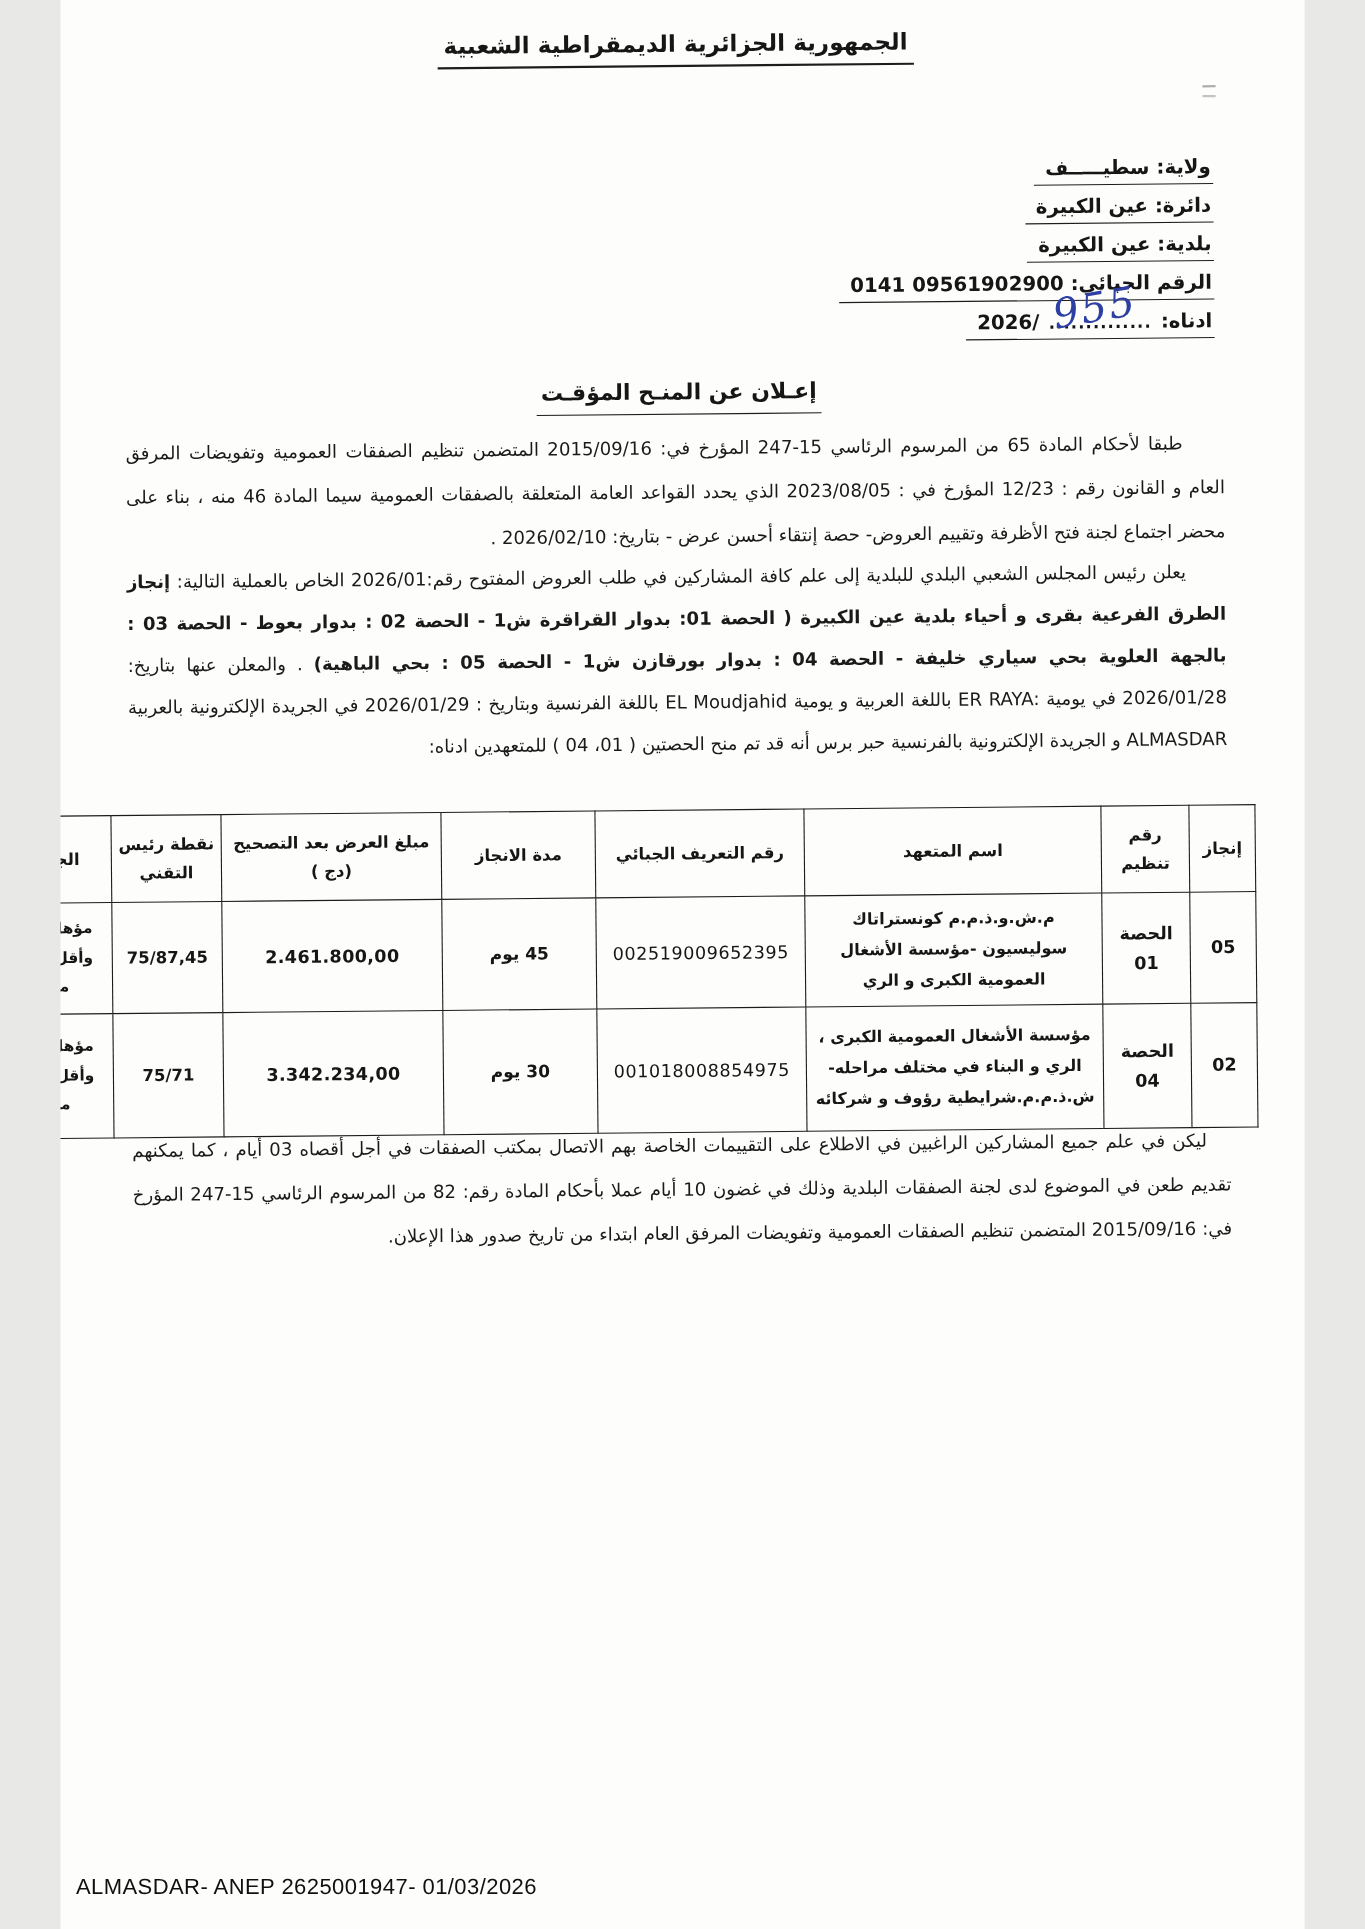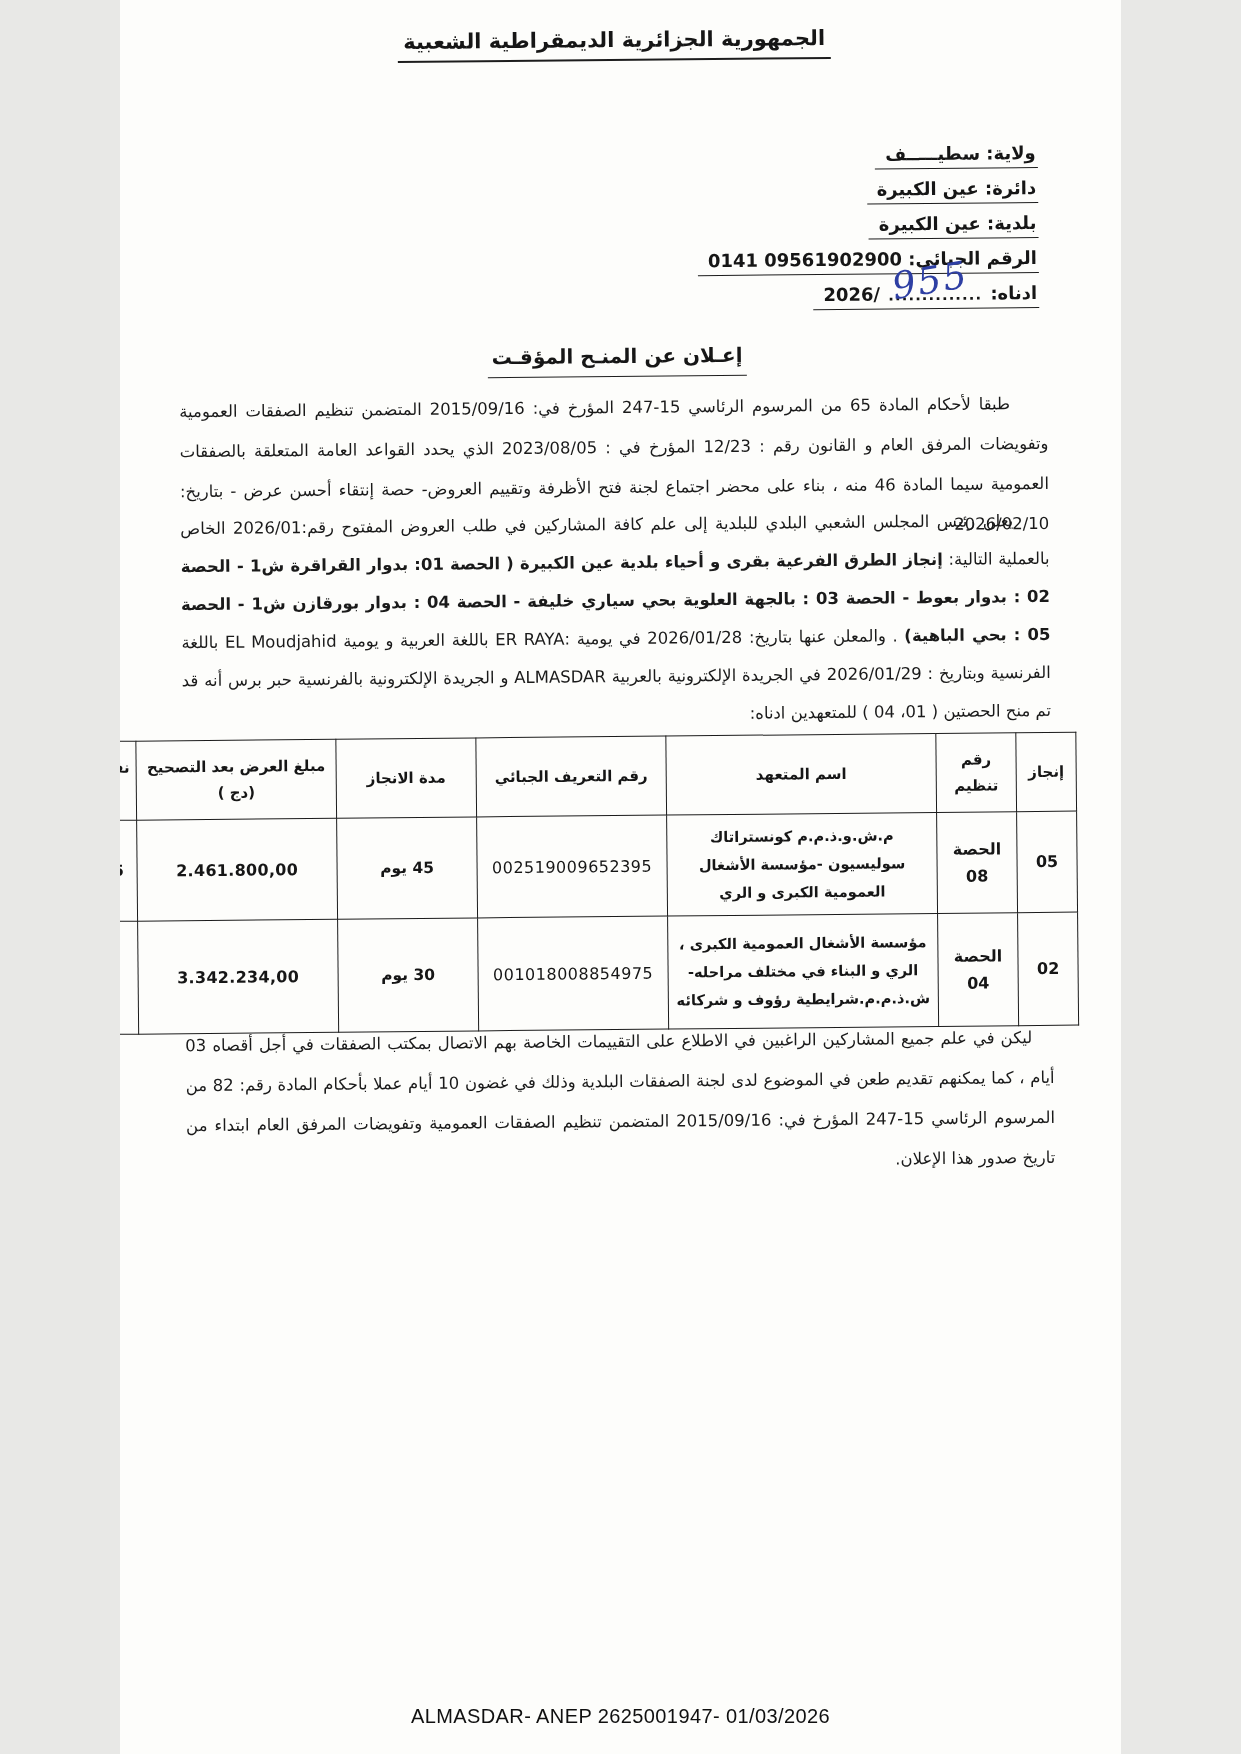--- a/index.html
+++ b/index.html
@@ -1,18 +1,18 @@
 <!DOCTYPE html>
 <html lang="ar"><head>
 <meta charset="utf-8">
 <style>
   html,body{margin:0;padding:0;background:#e8e8e6;}
   .page{
     position:relative;
-    width:1001px;height:1754px;
+    width:1131px;height:1754px;
     margin:0 auto;
     background:#fdfdfb;
     overflow:hidden;
     font-family:"DejaVu Sans",sans-serif;
     color:#161616;
   }
   .content{position:absolute;inset:0;transform:rotate(-0.55deg);transform-origin:50% 40%;}
   
   .country-title{position:absolute;top:28px;left:0;right:0;text-align:center;}
   .country-title span{
@@ -61,21 +61,21 @@
   tr.r2 td{height:106px;}
   td.c-num,td.c-lot{font-weight:bold;font-size:16px;line-height:1.7;}
   td.c-name{font-weight:bold;font-size:14.6px;line-height:1.9;padding:3px 10px;}
   td.c-nif{font-size:16px;letter-spacing:.5px;}
   td.c-dur{font-weight:bold;font-size:15.5px;}
   td.c-amount{font-weight:bold;font-size:16px;letter-spacing:.3px;}
   td.c-score{font-weight:bold;font-size:15px;}
   td.c-notes{font-weight:bold;font-size:14px;line-height:1.9;}
   
   .anep{
-    position:absolute;bottom:26px;left:0;right:0;text-align:center;
+    position:absolute;bottom:26px;left:14px;right:0;text-align:left;
     font-family:"Liberation Sans",sans-serif;font-size:20px;color:#101010;letter-spacing:.4px;margin-top:44px;
   }
 </style>
 </head>
 <body>
 
 <div class="page">
   <div class="content">
 
     <div class="country-title">
@@ -137,21 +137,21 @@
           <th>رقم التعريف الجبائي</th>
           <th>مدة الانجاز</th>
           <th>مبلغ العرض بعد التصحيح (دج )</th>
           <th>نقطة رئيس التقني</th>
           <th>الجبائي</th>
         </tr>
       </thead>
       <tbody>
         <tr class="r1">
           <td class="c-num">05</td>
-          <td class="c-lot">الحصة 08</td>
+          <td class="c-lot">الحصة 01</td>
           <td class="c-name">م.ش.و.ذ.م.م كونستراتاك سوليسيون -مؤسسة الأشغال العمومية الكبرى و الري</td>
           <td class="c-nif">002519009652395</td>
           <td class="c-dur">45 يوم</td>
           <td class="c-amount">2.461.800,00</td>
           <td class="c-score">75/87,45</td>
           <td class="c-notes">مؤهل تقنيا وأقل عرض مالي</td>
         </tr>
         <tr class="r2">
           <td class="c-num">02</td>
           <td class="c-lot">الحصة 04</td>

